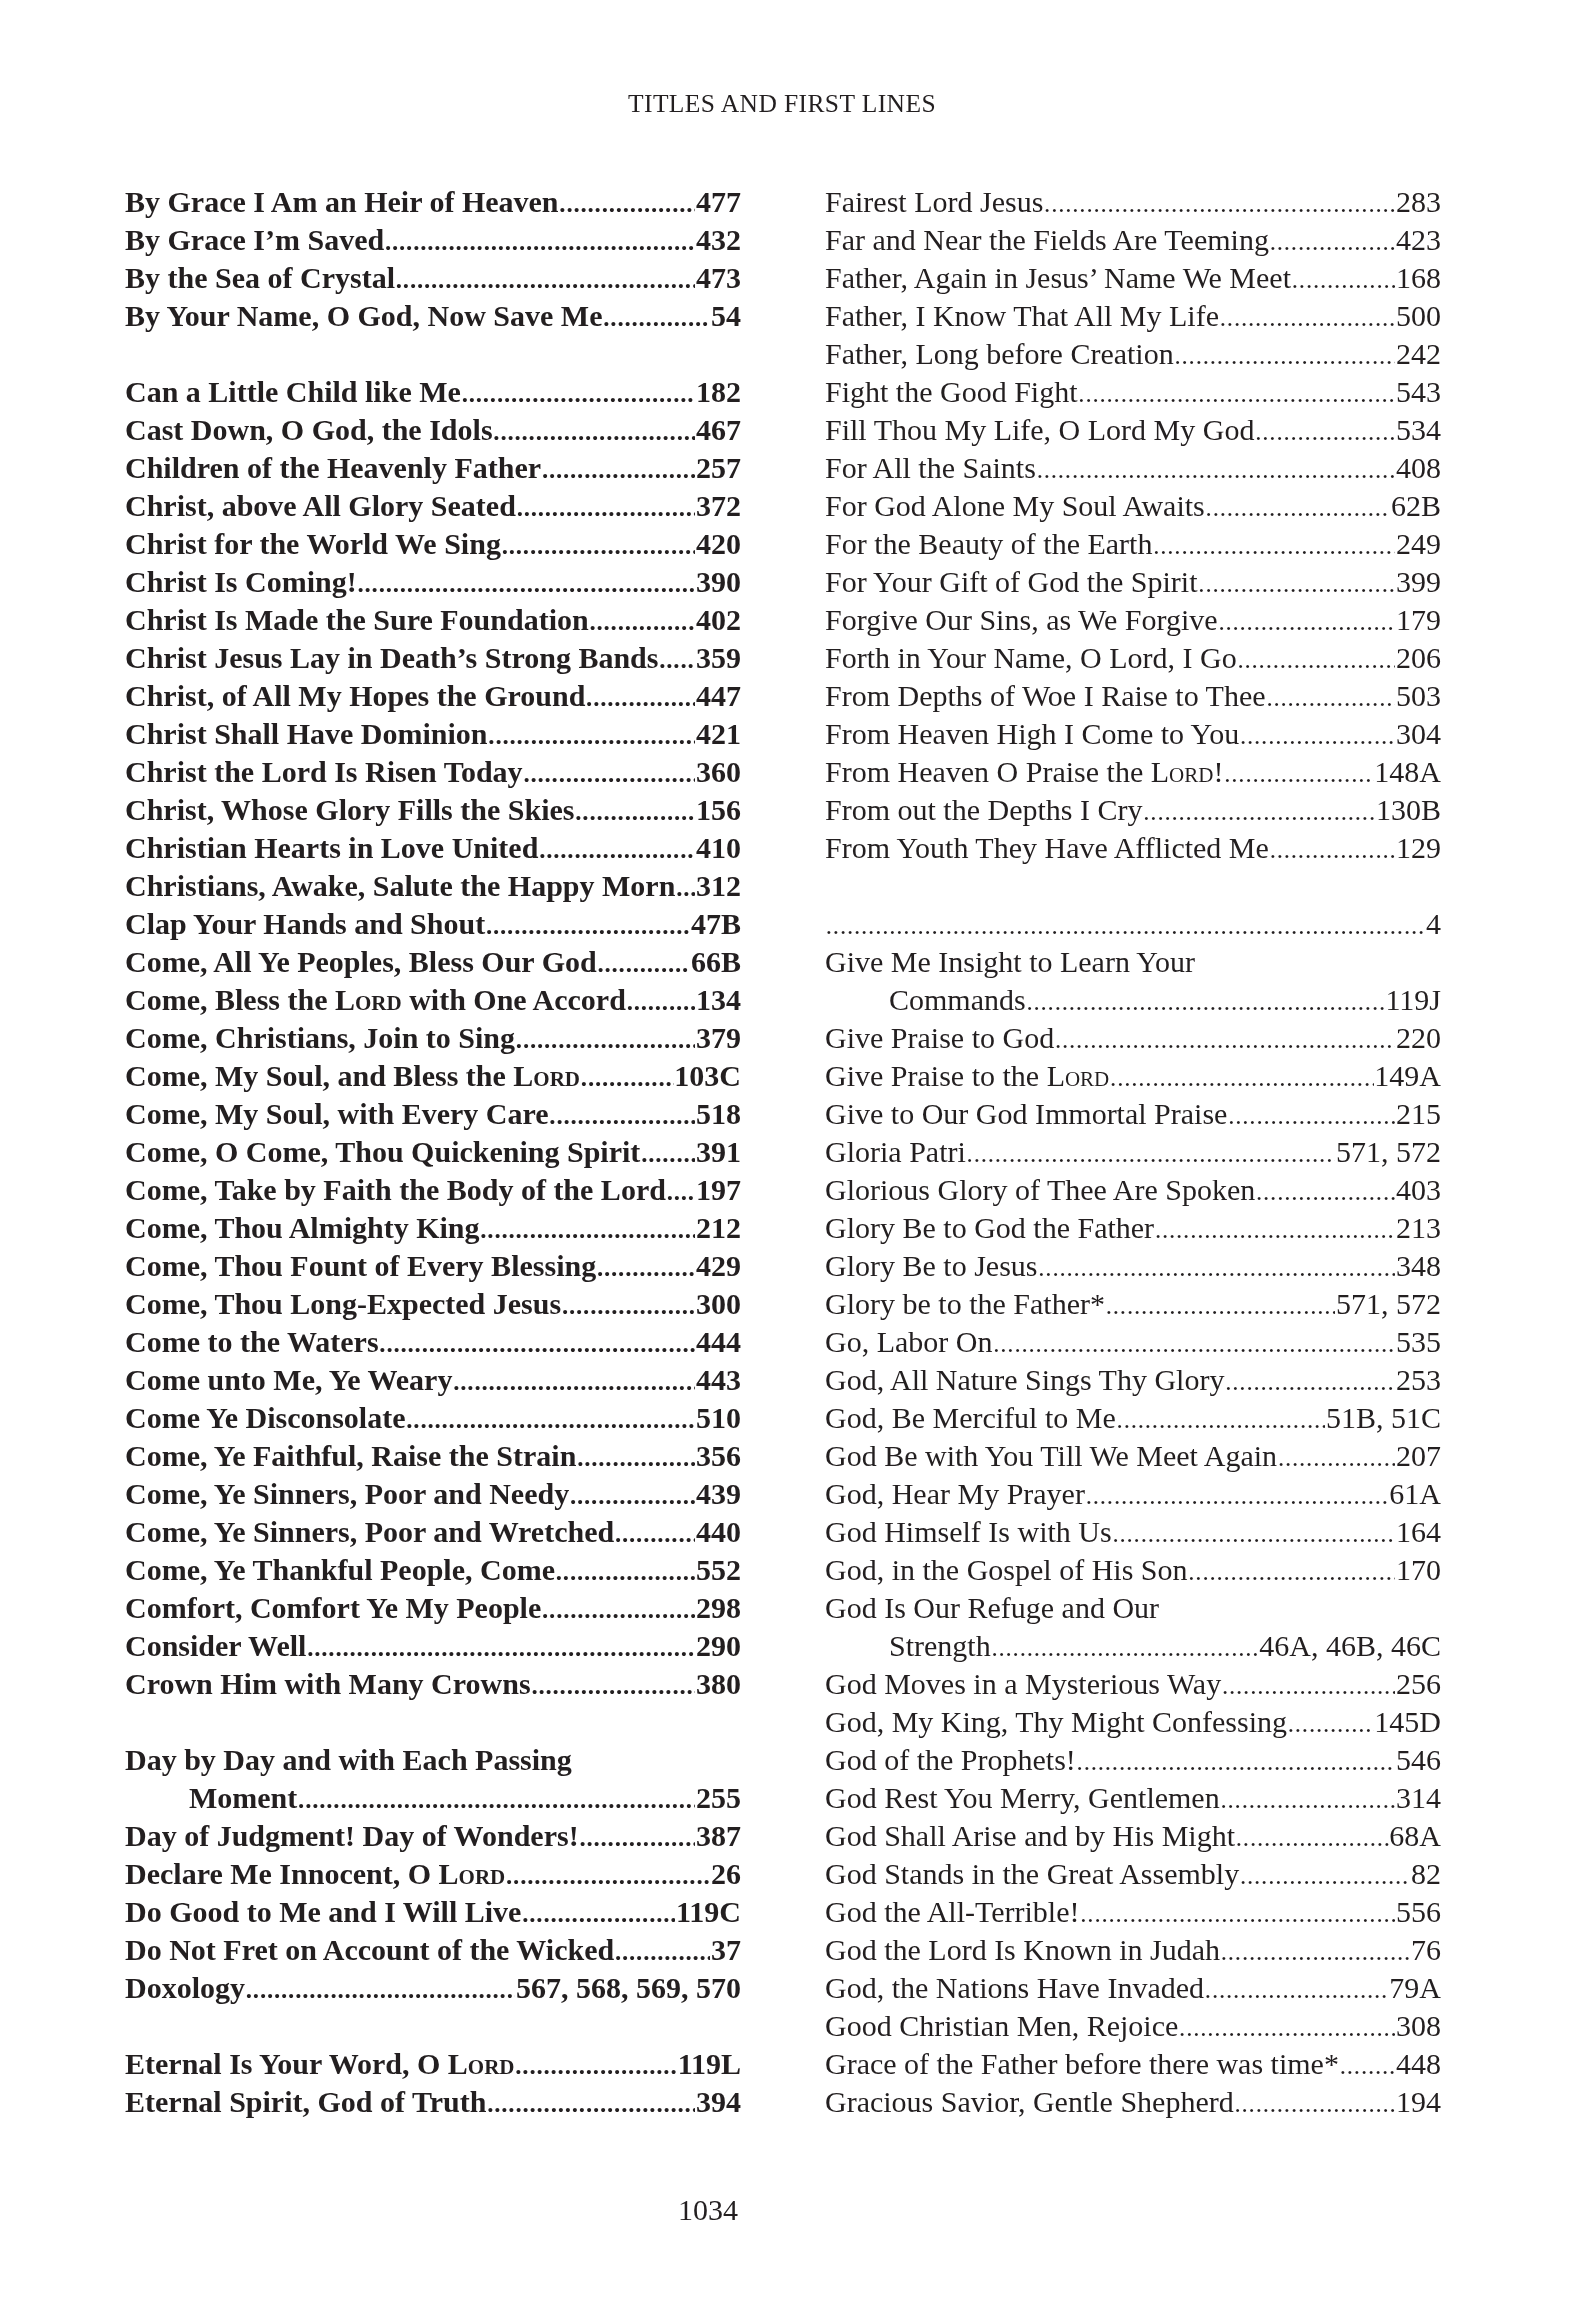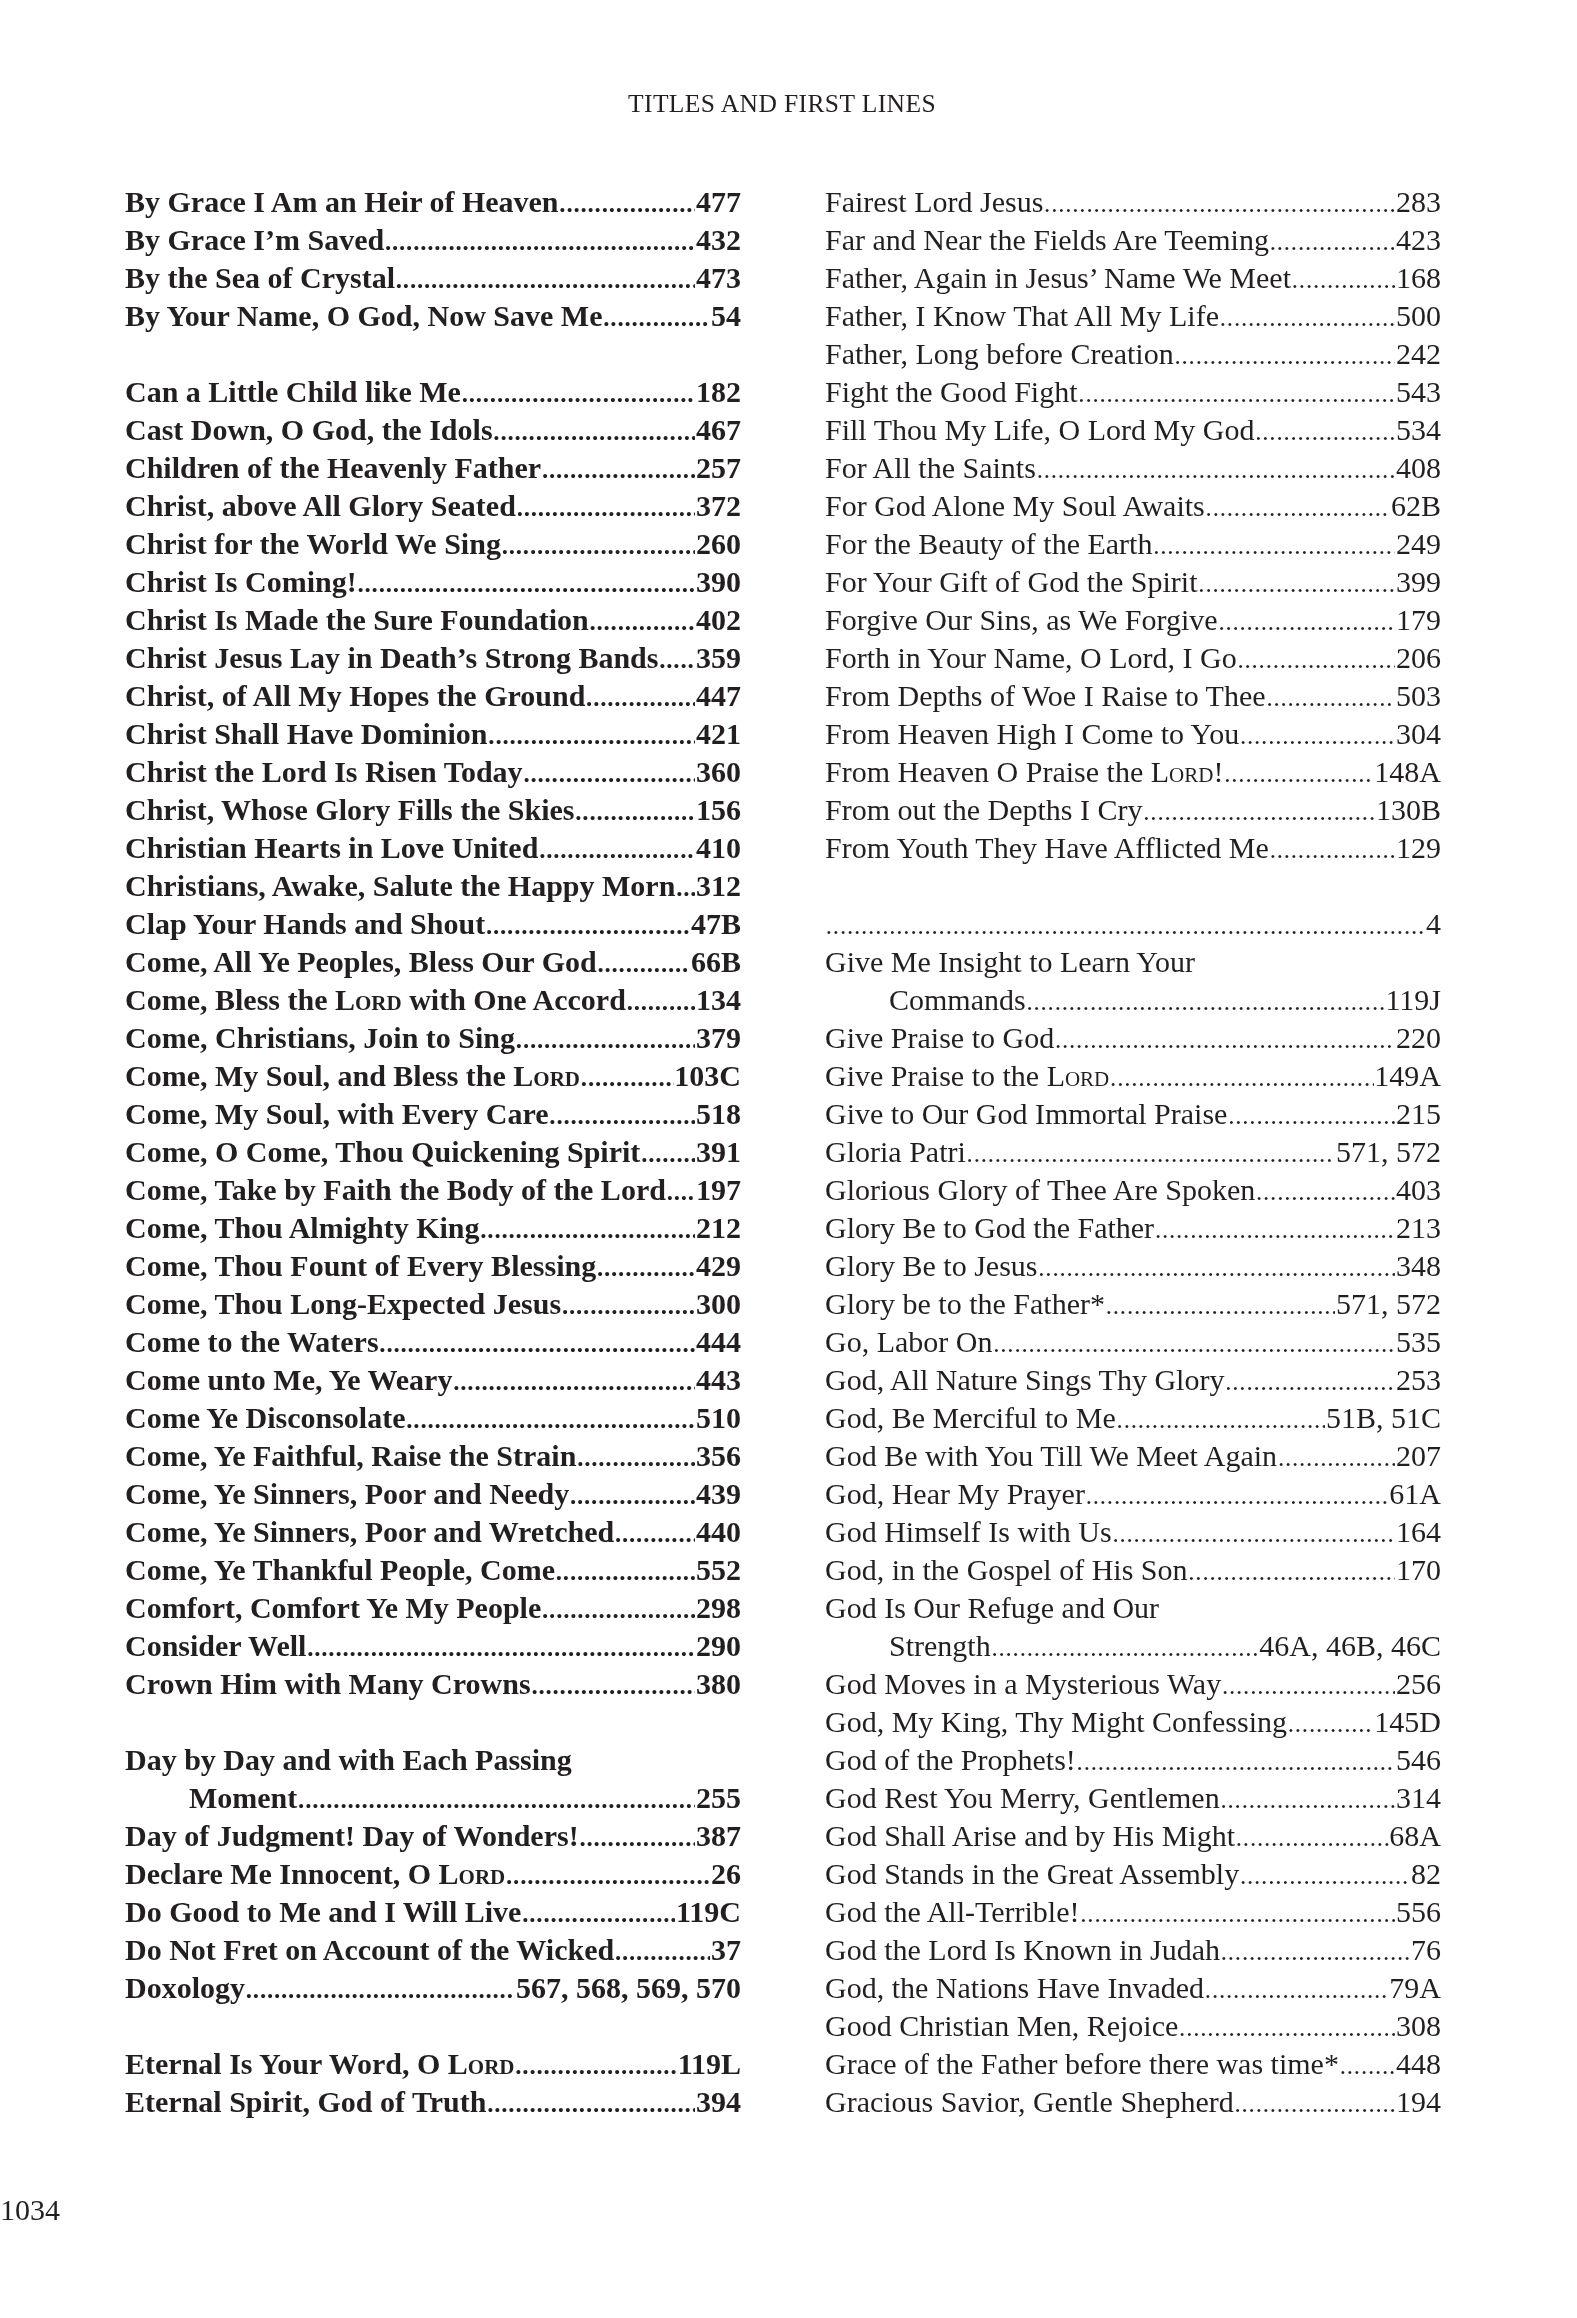--- a/index.html
+++ b/index.html
@@ -13,21 +13,21 @@
   .row { height:38px; line-height:38px; font-size:30px; display:flex; align-items:baseline;
          white-space:nowrap; overflow:hidden; transform-origin:left; }
   .row .t { flex:0 0 auto; }
   .row .d { flex:1 1 auto; overflow:hidden; margin:0 0.8px; }
   .row .d::after { content:"......................................................................................................................................................"; letter-spacing:0.8px; font-size:25px; }
   .row .n { flex:0 0 auto; }
   .row.indent .t { padding-left:64px; }
   .row.noleader .d { visibility:hidden; }
   .gap { height:38px; }
   .sc { font-variant:small-caps; }
-  .page-number { position:absolute; top:2193px; left:0; width:1416px; font-size:30px; }
+  .page-number { position:absolute; top:2193px; left:0; width:1416px; text-align:center; font-size:30px; }
 </style>
 </head>
 <body>
 
 <div class="page-title">TITLES AND FIRST LINES</div>
 
 <div class="col left">
     <div class="row">
       <span class="t">By Grace I Am an Heir of Heaven</span>
       <span class="d"></span>
@@ -65,21 +65,21 @@
       <span class="n">257</span>
     </div>
     <div class="row">
       <span class="t">Christ, above All Glory Seated</span>
       <span class="d"></span>
       <span class="n">372</span>
     </div>
     <div class="row">
       <span class="t">Christ for the World We Sing</span>
       <span class="d"></span>
-      <span class="n">260</span>
+      <span class="n">420</span>
     </div>
     <div class="row">
       <span class="t">Christ Is Coming!</span>
       <span class="d"></span>
       <span class="n">390</span>
     </div>
     <div class="row">
       <span class="t">Christ Is Made the Sure Foundation</span>
       <span class="d"></span>
       <span class="n">402</span>

